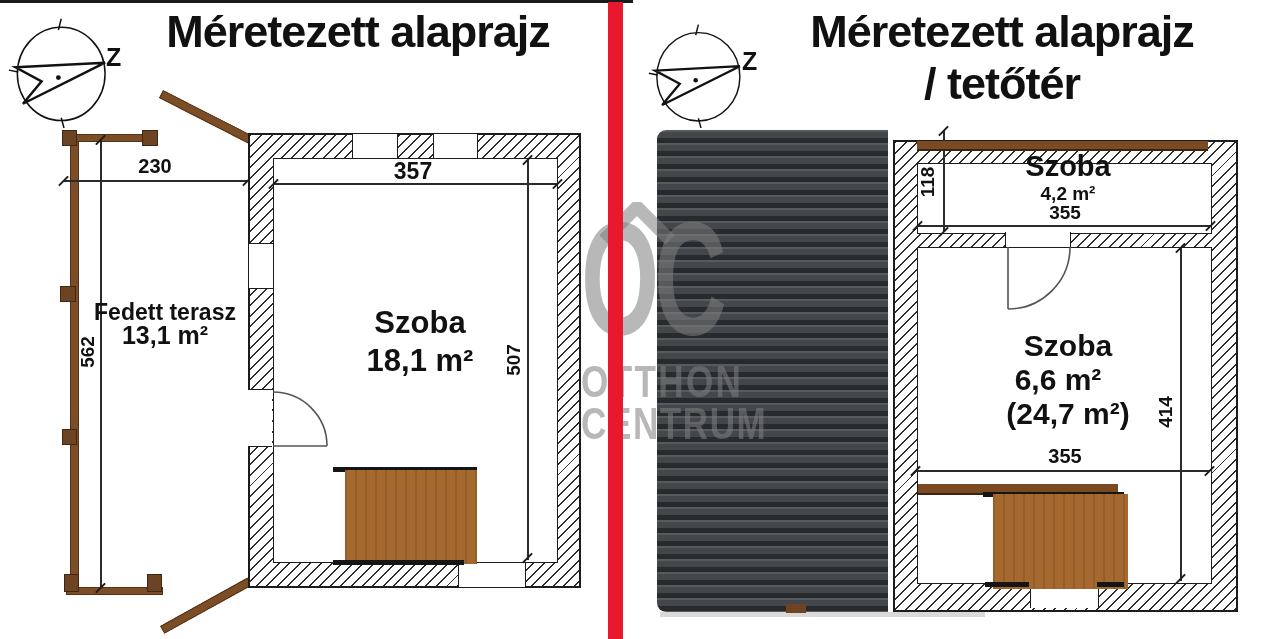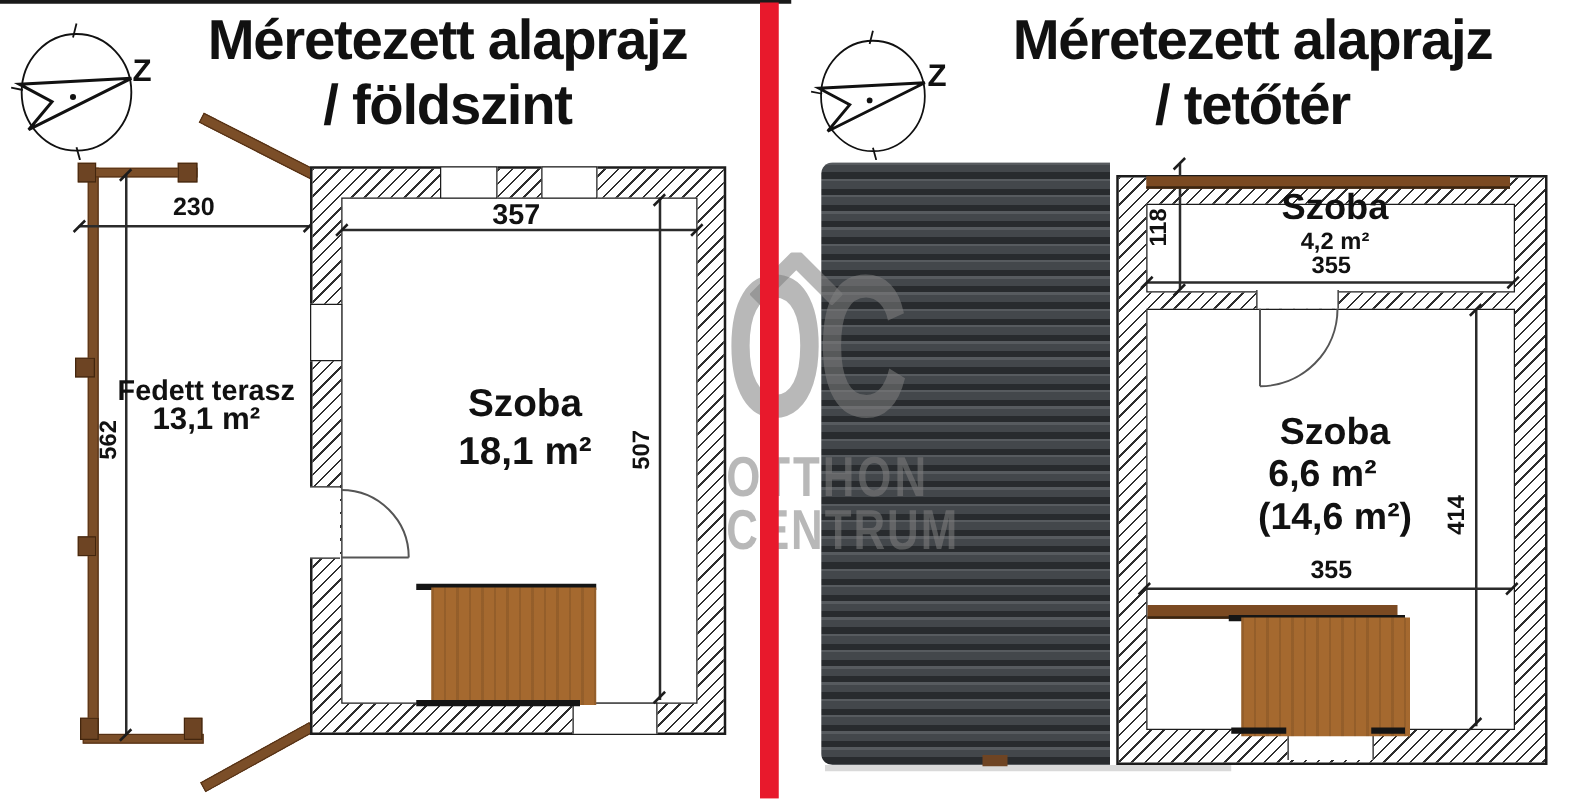--- a/index.html
+++ b/index.html
@@ -42,21 +42,20 @@
       <line x1="57" y1="3" x2="54" y2="15" stroke="#111" stroke-width="1.6"></line>
       <line x1="57" y1="109" x2="60" y2="120" stroke="#111" stroke-width="1.6"></line>
       <line x1="1" y1="58" x2="11" y2="60" stroke="#111" stroke-width="1.6"></line>
       <polygon points="104,50 8,55 36,70 16,94" fill="#fff" stroke="#111" stroke-width="2.6"></polygon>
       <circle cx="54" cy="66" r="2.6" fill="#111"></circle>
     </svg>
   </div>
   <div class="lbl" style="left:106px;top:44px;font-size:25px;">Z</div>
 
   <div class="title" style="left:108px;top:6px;width:500px;">Méretezett alaprajz</div>
-  <div class="title" style="left:108px;top:58px;width:500px;">/ földszint</div>
 
   <div class="rail" style="left:70px;top:134px;width:9px;height:460px;"></div>
   <div class="rail" style="left:66px;top:134px;width:92px;height:8px;"></div>
   <div class="rail" style="left:66px;top:587px;width:97px;height:8px;"></div>
   <div class="post" style="left:62px;top:130px;width:15px;height:16px;"></div>
   <div class="post" style="left:142px;top:130px;width:16px;height:16px;"></div>
   <div class="post" style="left:60px;top:286px;width:16px;height:16px;"></div>
   <div class="post" style="left:62px;top:429px;width:15px;height:16px;"></div>
   <div class="post" style="left:64px;top:574px;width:15px;height:18px;"></div>
   <div class="post" style="left:147px;top:574px;width:15px;height:18px;"></div>
@@ -141,21 +140,21 @@
   <div class="tk" style="left:911px;top:225px;"></div>
   <div class="tk" style="left:1204px;top:225px;"></div>
 
   <div class="dimline" style="left:943px;top:131px;width:2px;height:101px;"></div>
   <div class="tk" style="left:937px;top:130px;"></div>
   <div class="tk" style="left:937px;top:231px;"></div>
   <div class="lbl vlbl" style="left:906px;top:172px;width:44px;font-size:19px;">118</div>
 
   <div class="lbl" style="left:998px;top:330px;width:140px;font-size:30px;">Szoba</div>
   <div class="lbl" style="left:988px;top:364px;width:140px;font-size:30px;">6,6 m²</div>
-  <div class="lbl" style="left:990px;top:398px;width:156px;font-size:30px;">(14,6 m²)</div>
+  <div class="lbl" style="left:990px;top:398px;width:156px;font-size:30px;">(24,7 m²)</div>
 
   <div class="dimline" style="left:1180px;top:247px;width:2px;height:334px;"></div>
   <div class="tk" style="left:1174px;top:247px;"></div>
   <div class="tk" style="left:1174px;top:578px;"></div>
   <div class="lbl vlbl" style="left:1141px;top:402px;width:50px;font-size:19px;">414</div>
 
   <div class="lbl" style="left:1030px;top:446px;width:70px;font-size:20px;">355</div>
   <div class="dimline" style="left:915px;top:470px;width:294px;height:2px;"></div>
   <div class="tk" style="left:909px;top:470px;"></div>
   <div class="tk" style="left:1203px;top:470px;"></div>

